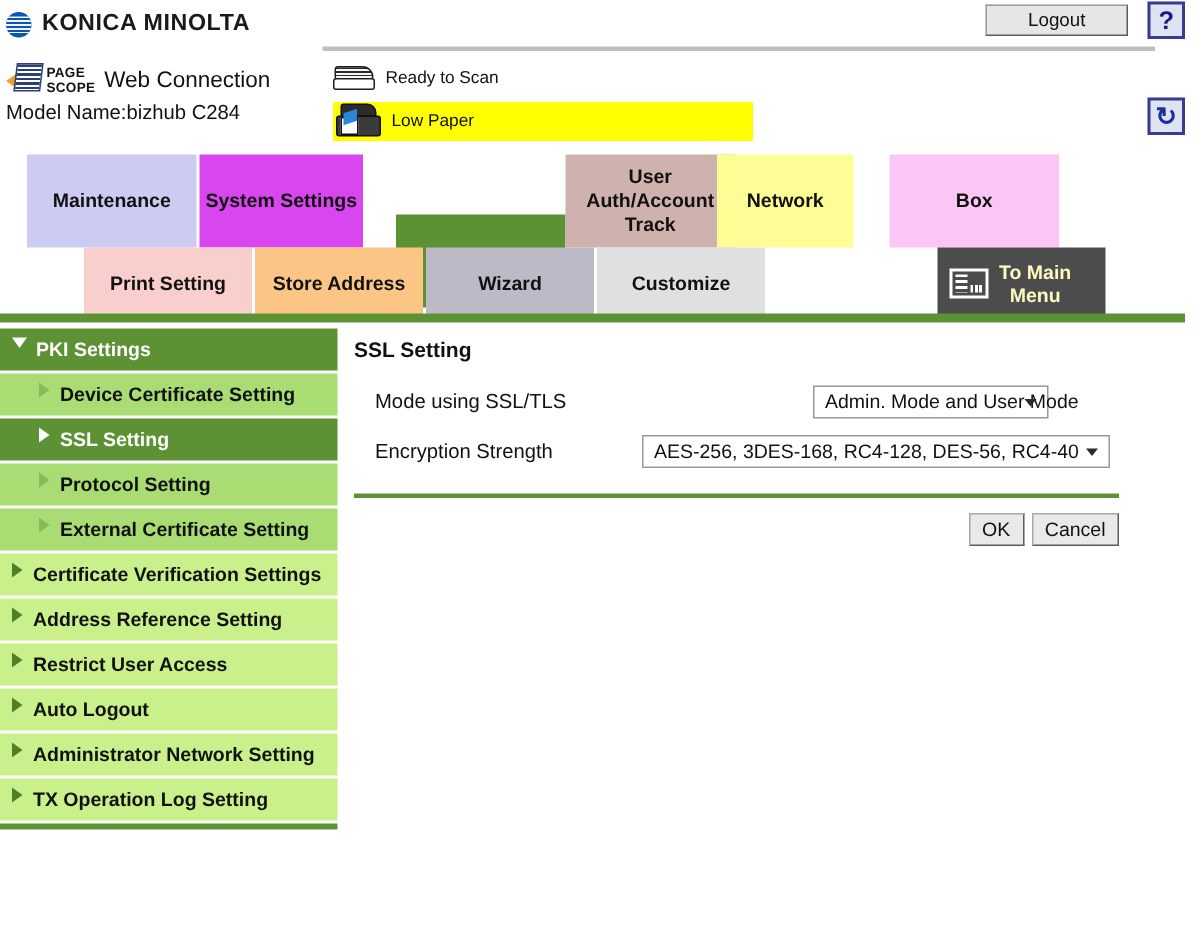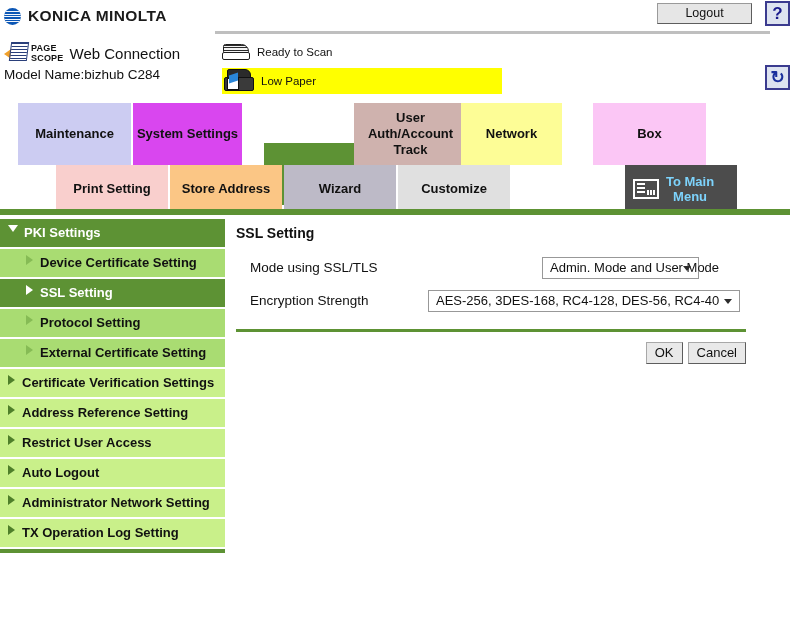--- a/index.html
+++ b/index.html
@@ -160,21 +160,21 @@
   }
   #mm-icon::before {
     content: ""; position: absolute; left: 2px; top: 2px; width: 8px; height: 12px;
     background: repeating-linear-gradient(to bottom,#ffffff 0 2px,#4c4c4c 2px 4px);
   }
   #mm-icon::after {
     content: ""; position: absolute; left: 12px; top: 9px; width: 9px; height: 5px;
     background: repeating-linear-gradient(to right,#ffffff 0 2px,#4c4c4c 2px 3px);
   }
   #mm-label {
-    margin-left: 7px; font-size: 13px; font-weight: bold; color: #7dd3fc;
+    margin-left: 7px; font-size: 13px; font-weight: bold; color: #fef9c3;
     line-height: 15px; text-align: center;
   }
 
   #green-bar { position: absolute; left: 0; top: 209px; width: 790px; height: 6px; background: #5d9234; }
 
   
   #sidebar { position: absolute; left: 0; top: 219px; width: 225px; }
   .nav-item {
     position: relative; display: flex; align-items: flex-start;
     padding: 6px 6px 6px 8px; margin-bottom: 2px;
@@ -278,24 +278,24 @@
 <div id="tabs-row1">
     <div class="tab1" style="left: 18px; width: 113px; background: rgb(204, 204, 242);">
       <span>Maintenance</span>
     </div>
     <div class="tab1" style="left: 133px; width: 109px; background: #d946ef;">
       <span>System Settings</span>
     </div>
     <div class="tab1 active" style="left: 264px; width: 113px; background: rgb(93, 146, 52); margin-top: 40px;">
       <span>Security</span>
     </div>
-    <div class="tab1" style="left: 354px; width: 113px; background: rgb(207, 178, 174);">
+    <div class="tab1" style="left: 377px; width: 113px; background: rgb(207, 178, 174);">
       <span>User Auth/Account Track</span>
     </div>
-    <div class="tab1" style="left: 461px; width: 101px; background: rgb(253, 253, 150);">
+    <div class="tab1" style="left: 478px; width: 91px; background: rgb(253, 253, 150);">
       <span>Network</span>
     </div>
     <div class="tab1" style="left: 593px; width: 113px; background: rgb(251, 198, 245);">
       <span>Box</span>
     </div>
   </div>
 <div id="tabs-row2">
     <div class="tab2" style="left: 398px; width: 112px; background: rgb(224, 224, 224);">
       <span>Customize</span>
     </div>

